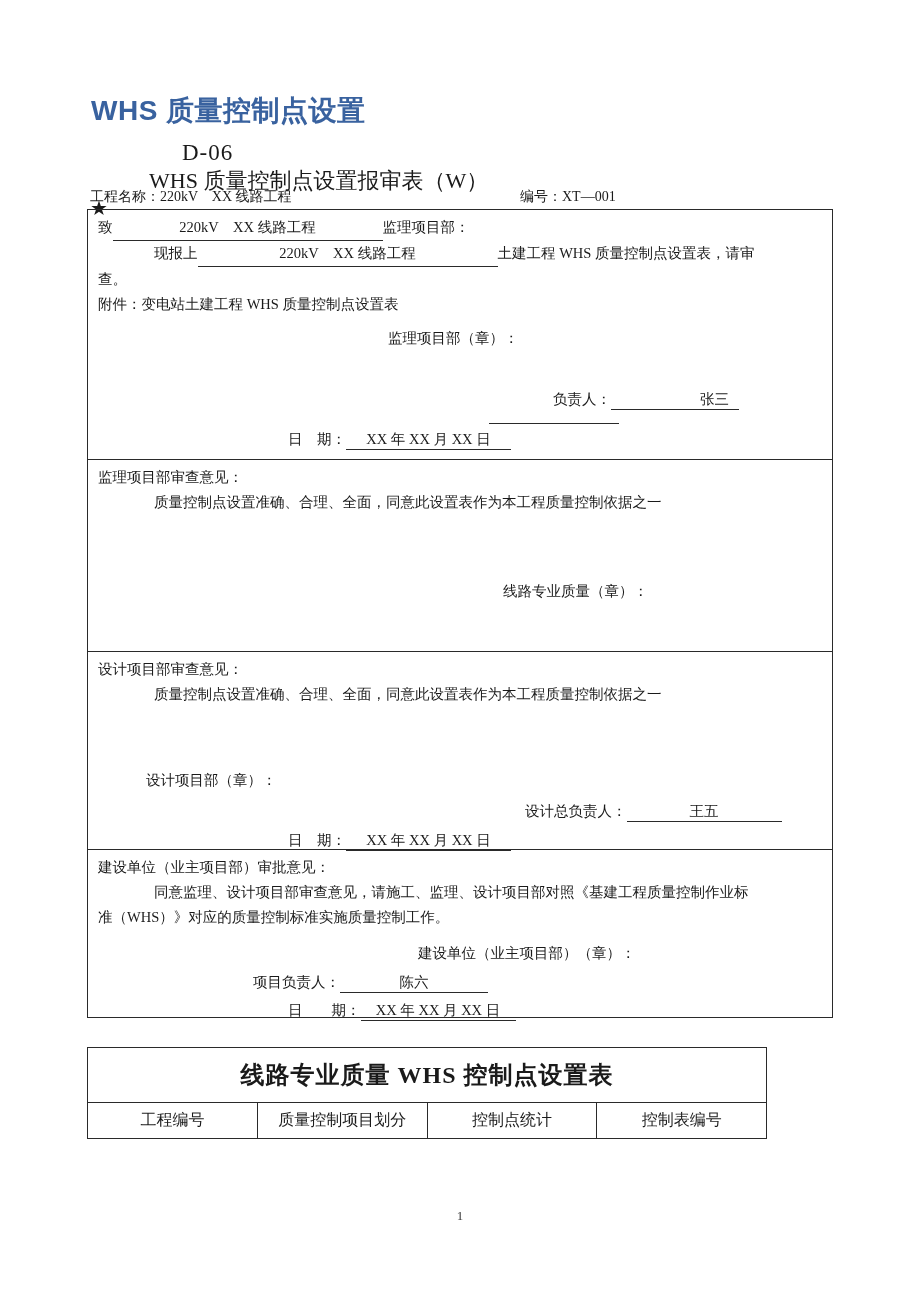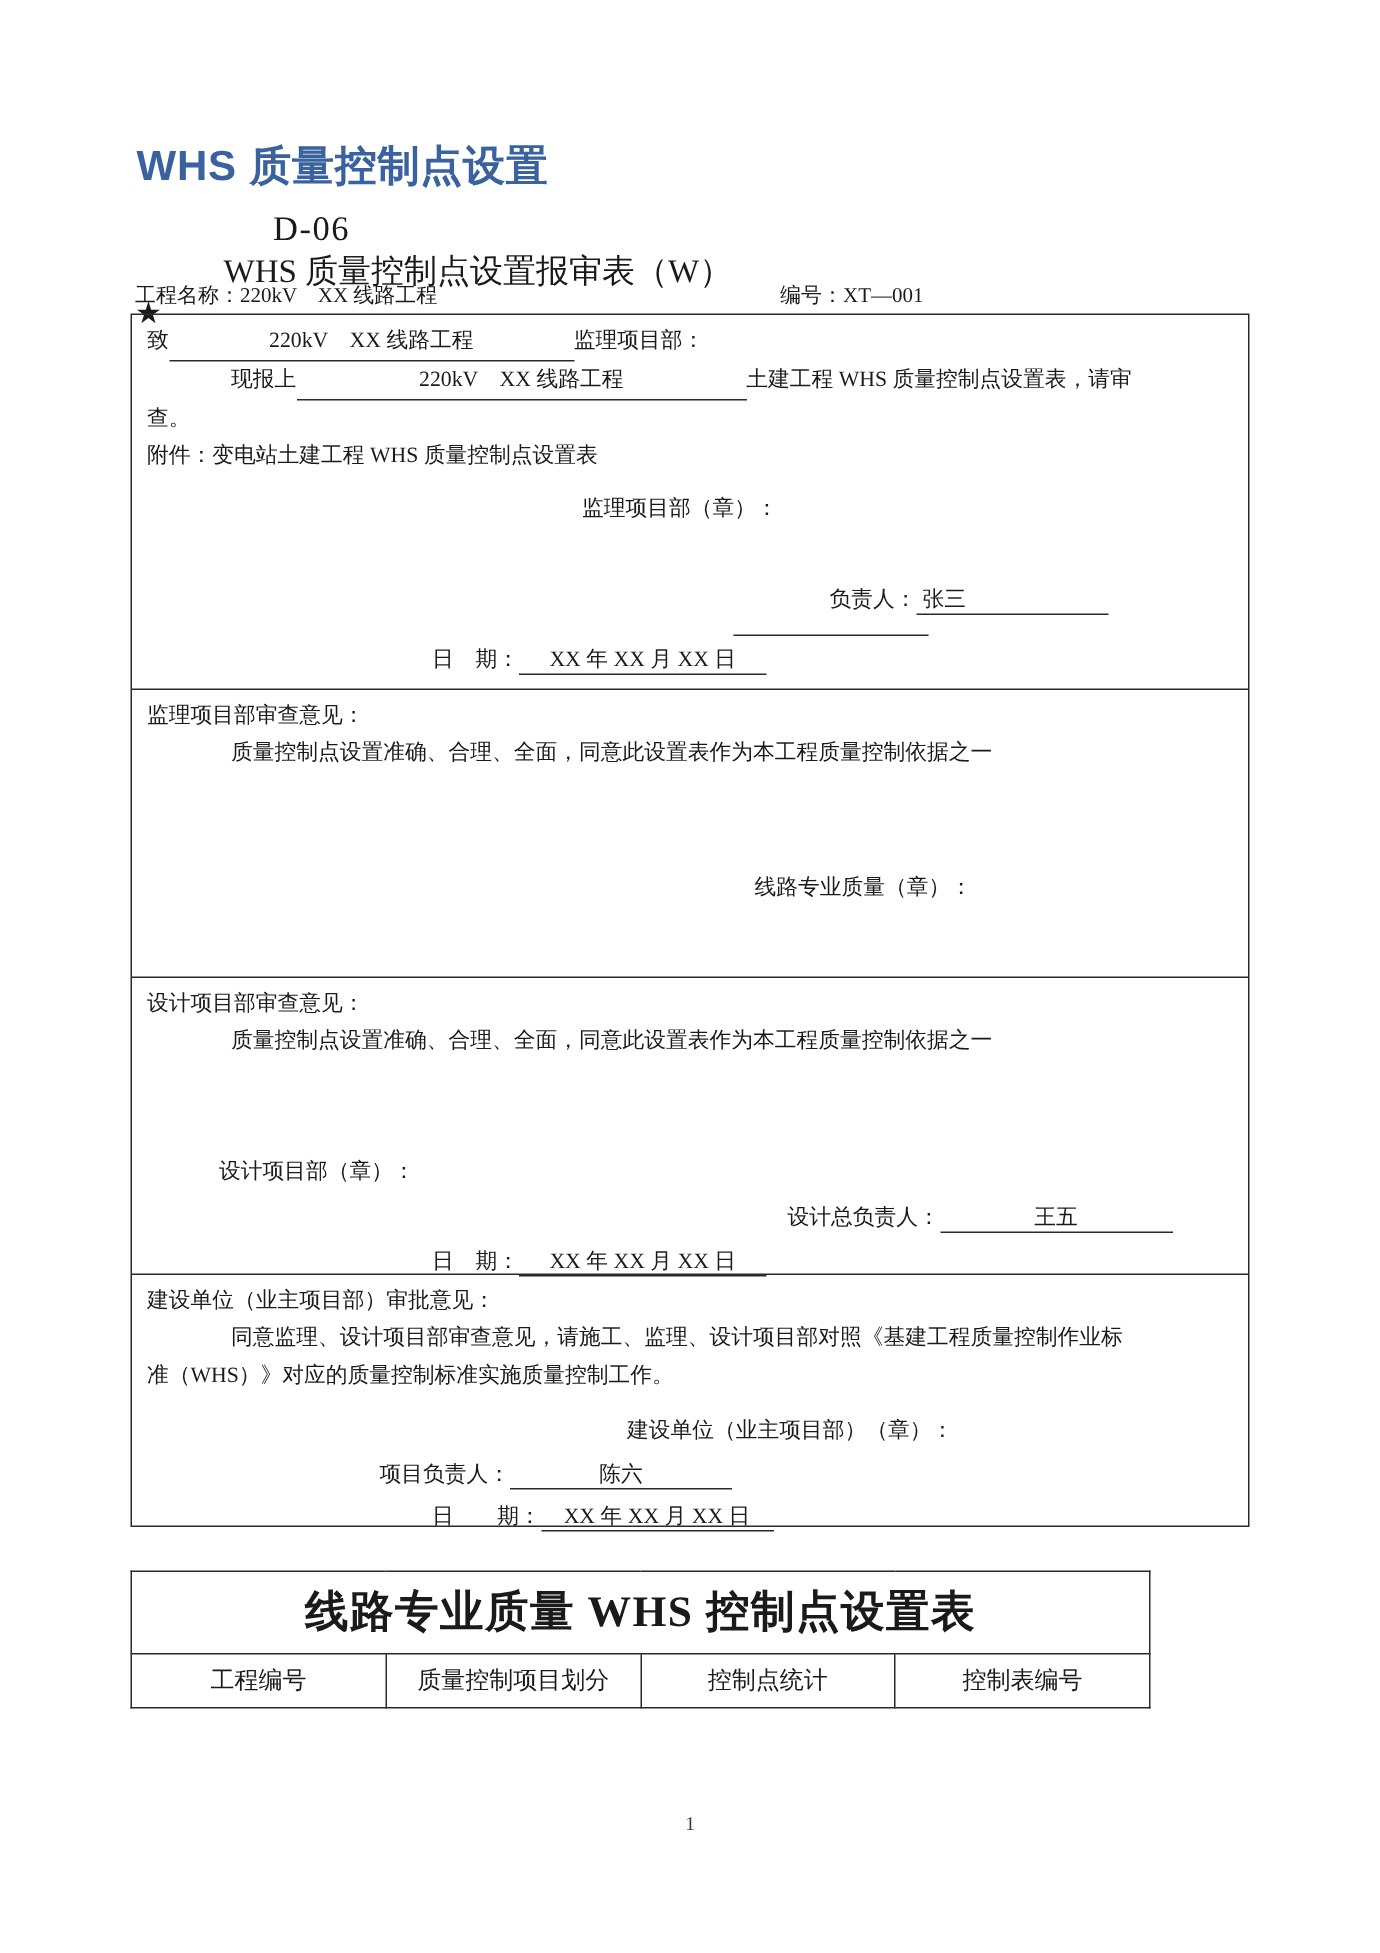--- a/index.html
+++ b/index.html
@@ -117,21 +117,21 @@
     border-collapse: collapse;
     table-layout: fixed;
   }
   .summary-table td {
     border: 1.2px solid #2a2a2a;
     text-align: center;
     vertical-align: middle;
   }
   .summary-title-cell {
     height: 55px;
-    font-size: 29px;
+    font-size: 24px;
     font-weight: bold;
     letter-spacing: 1px;
   }
   .summary-head-cell {
     height: 36px;
     font-size: 16px;
   }
 
   .page-number {
     position: absolute;
@@ -175,21 +175,21 @@
         <span>现报上</span><span class="ul" style="width:300px;">220kV　XX 线路工程</span><span>土建工程 WHS 质量控制点设置表，请审</span>
       </div>
 
       <div class="ln">查。</div>
 
       <div class="ln">附件：变电站土建工程 WHS 质量控制点设置表</div>
 
       <div class="abs" style="left:300px; top:119px;">监理项目部（章）：</div>
 
       <div class="abs" style="left:465px; top:180px;">
-        <span>负责人：</span><span class="ul" style="width:128px; text-align:left; padding-right:10px;">张三</span>
+        <span>负责人：</span><span class="ul" style="width:128px; text-align:right; padding-right:10px;">张三</span>
       </div>
 
       <div class="abs ul-blank" style="left:401px; top:213px; width:130px; height:1px;"></div>
 
       <div class="abs" style="left:200px; top:220px;">
         <span>日　期：</span><span class="ul" style="width:165px;">XX 年 XX 月 XX 日</span>
       </div>
     </div>
 
     <div class="form-row row-2 pad">

